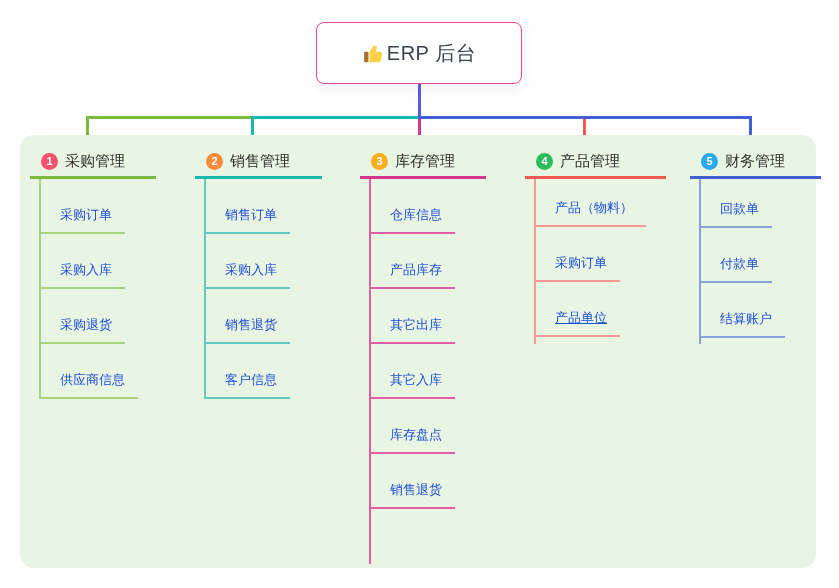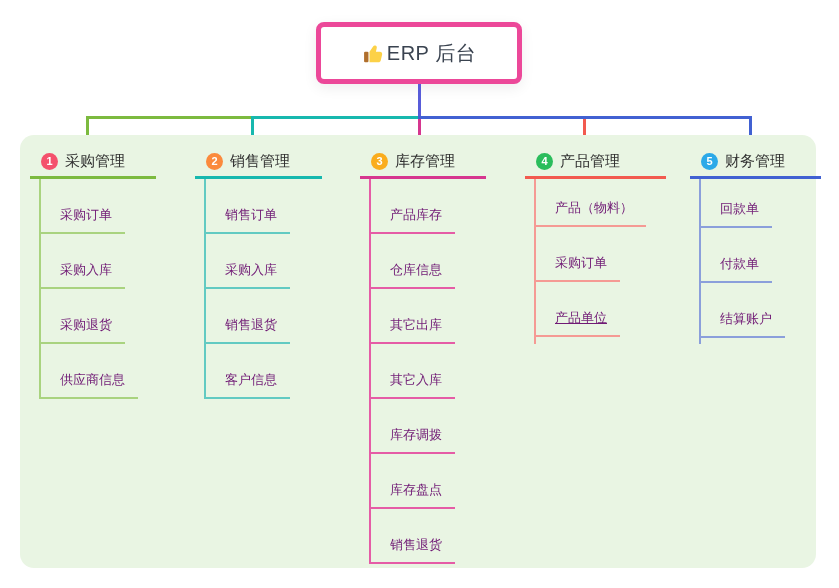--- a/index.html
+++ b/index.html
@@ -3,21 +3,21 @@
 <meta charset="utf-8">
 <style>
   html,body{margin:0;padding:0;background:#ffffff;}
   .canvas{
     position:relative;width:839px;height:588px;background:#ffffff;overflow:hidden;
     font-family:"Liberation Sans","DejaVu Sans",sans-serif;
   }
   
   .root-node{
     position:absolute;left:316px;top:22px;width:206px;height:62px;
-    background:#ffffff;border:5px solid #ec4899;border-radius:8px;
+    background:#ffffff;border:1px solid #ec4899;border-radius:8px;
     box-shadow:0 4px 14px rgba(0,0,0,.07);
     display:flex;align-items:center;justify-content:center;
     box-sizing:border-box;
   }
   .root-title{font-size:20px;color:#3a4350;font-weight:500;letter-spacing:.5px;}
   .thumb{display:flex;align-items:center;}
   
   .line{position:absolute;}
   
   .panel{
@@ -34,21 +34,21 @@
     width:17px;height:17px;border-radius:50%;flex:0 0 17px;
     display:flex;align-items:center;justify-content:center;
     color:#ffffff;font-size:11px;font-weight:700;line-height:1;
   }
   .branch-label{font-size:15px;color:#303030;white-space:nowrap;}
   .spine{position:absolute;width:2px;}
   .children{position:absolute;left:0;}
   .child{height:55px;display:flex;align-items:flex-end;}
   .child-label{
     display:inline-block;margin-left:9px;padding:0 13px 8px 21px;
-    font-size:13px;color:#701a75;white-space:nowrap;
+    font-size:13px;color:#1d4ed8;white-space:nowrap;
     border-bottom-style:solid;border-bottom-width:2px;
   }
 </style>
 </head>
 <body>
 
 <div class="canvas">
 
   <div class="root-node">
     <span class="thumb">
@@ -119,33 +119,30 @@
         </div>
       </div>
       <div class="branch" style="left: 360px; top: 146px; width: 115px;">
         <div class="branch-header" style="border-bottom: 3px solid rgb(214, 54, 143); width: 115px;">
           <span class="badge" style="background: rgb(250, 173, 29);">3</span>
           <span class="branch-label">库存管理</span>
         </div>
         <div class="spine" style="left: 9px; top: 33px; height: 385px; background: rgb(229, 92, 166);"></div>
         <div class="children" style="top: 33px;">
           <div class="child">
-            <span class="child-label" style="border-bottom-color: rgb(229, 92, 166);">产品库存</span>
+            <span class="child-label" style="border-bottom-color: rgb(229, 92, 166);">仓库信息</span>
           </div>
           <div class="child">
-            <span class="child-label" style="border-bottom-color: rgb(229, 92, 166);">仓库信息</span>
+            <span class="child-label" style="border-bottom-color: rgb(229, 92, 166);">产品库存</span>
           </div>
           <div class="child">
             <span class="child-label" style="border-bottom-color: rgb(229, 92, 166);">其它出库</span>
           </div>
           <div class="child">
             <span class="child-label" style="border-bottom-color: rgb(229, 92, 166); margin-top: 43px;">其它入库</span>
-          </div>
-          <div class="child">
-            <span class="child-label" style="border-bottom-color: rgb(229, 92, 166);">库存调拨</span>
           </div>
           <div class="child">
             <span class="child-label" style="border-bottom-color: rgb(229, 92, 166);">库存盘点</span>
           </div>
           <div class="child">
             <span class="child-label" style="border-bottom-color: rgb(229, 92, 166);">销售退货</span>
           </div>
         </div>
       </div>
       <div class="branch" style="left: 525px; top: 146px; width: 130px;">

